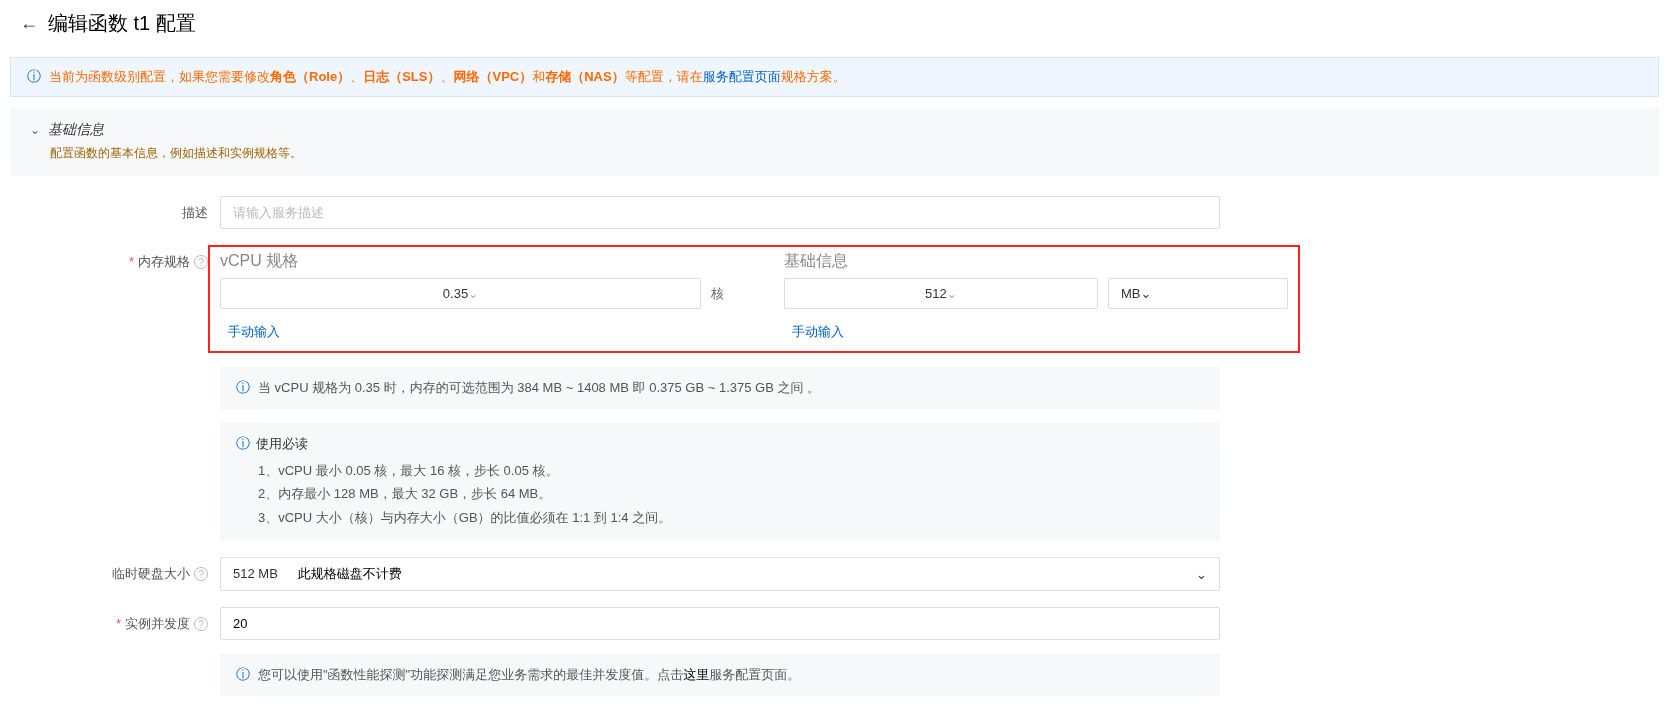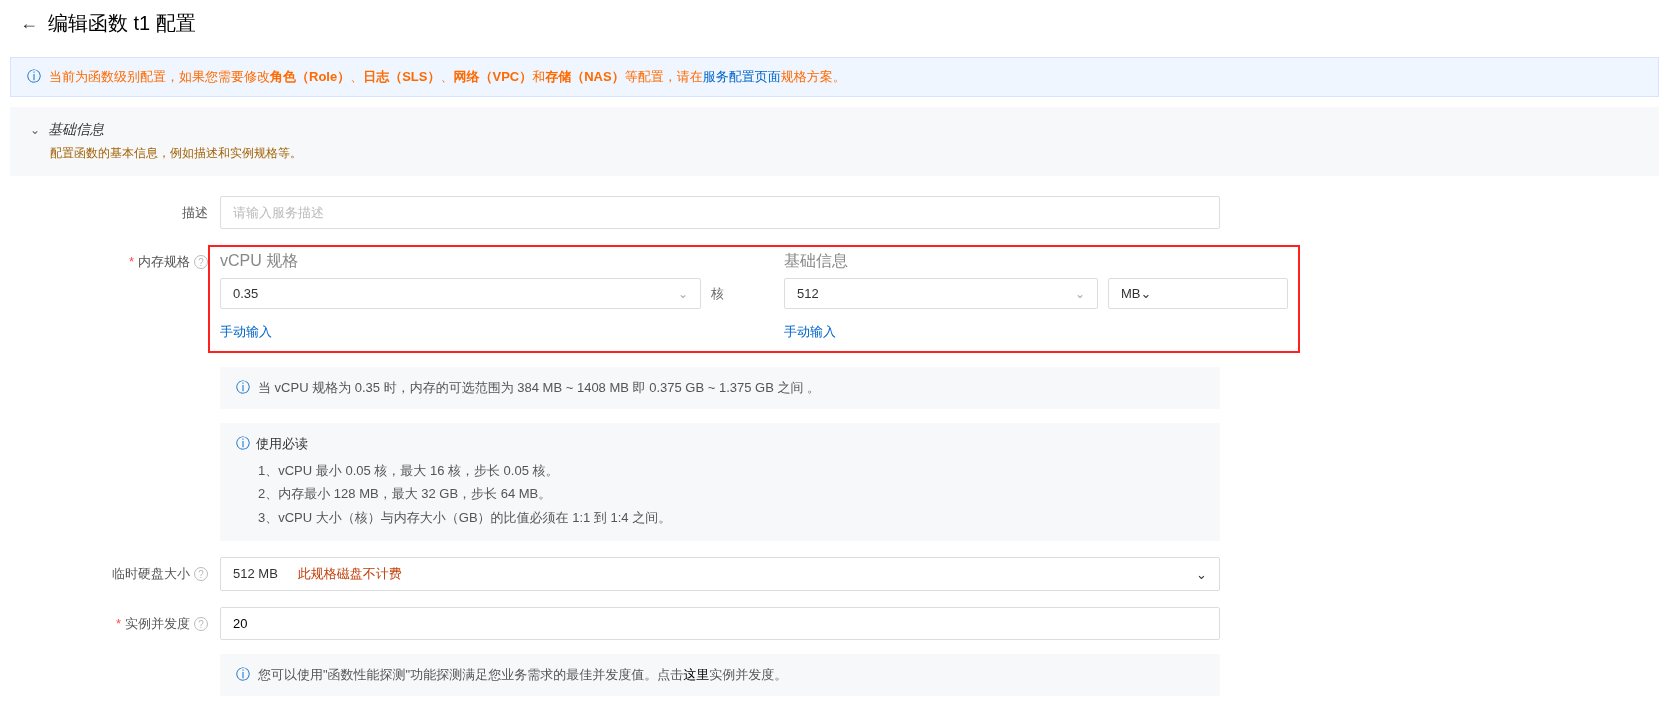--- a/index.html
+++ b/index.html
@@ -124,21 +124,21 @@
     }
     .spec-input-row {
       display: flex;
       align-items: center;
       gap: 10px;
     }
     .select-box {
       flex: 1;
       display: flex;
       align-items: center;
-      justify-content: space-between;
+      justify-content: center;
       padding: 7px 12px;
       border: 1px solid #ddd;
       border-radius: 2px;
       background: #fff;
       cursor: pointer;
       min-width: 200px;
     }
     .select-box .chevron {
       color: #aaa;
       font-size: 12px;
@@ -154,20 +154,21 @@
       background: #fff;
       cursor: pointer;
       min-width: 180px;
     }
     .manual-link {
       color: #0064c8;
       font-size: 13px;
       margin-top: 14px;
       display: inline-block;
       cursor: pointer;
+      margin-left: 8px;
     }
     .info-box {
       background: #f7f8fa;
       padding: 12px 16px;
       margin-top: 14px;
       display: flex;
       align-items: flex-start;
       gap: 8px;
       font-size: 13px;
       color: #555;
@@ -195,21 +196,21 @@
       display: flex;
       align-items: center;
       justify-content: space-between;
       padding: 7px 12px;
       border: 1px solid #ddd;
       border-radius: 2px;
       background: #fff;
       cursor: pointer;
       width: 100%;
     }
-    .disk-select .hint { color: #c2410c; margin-left: 20px; }
+    .disk-select .hint { color: #000000; margin-left: 20px; }
     .concurrency-input {
       width: 100%;
       padding: 8px 12px;
       border: 1px solid #ddd;
       border-radius: 2px;
       font-size: 13px;
     }
     .info-link { color: #000000; cursor: pointer; }
   </style>
 </head>
@@ -310,19 +311,19 @@
 
   <div class="form-row">
     <div class="form-label">
       <span class="required">*</span><span>实例并发度</span><span class="help-icon">?</span>
     </div>
     <div class="form-control">
       <input class="concurrency-input" type="text" value="20" style="">
       <div class="info-box">
         <span class="alert-icon">ⓘ</span>
         <span>
-          <span>您可以使用"函数性能探测"功能探测满足您业务需求的最佳并发度值。点击</span><span class="info-link">这里</span><span>实例并发度。</span>
+          <span>您可以使用"函数性能探测"功能探测满足您业务需求的最佳并发度值。点击</span><span class="info-link">这里</span><span>服务配置页面。</span>
         </span>
       </div>
     </div>
   </div>
 
 </div>
 
 </body></html>

